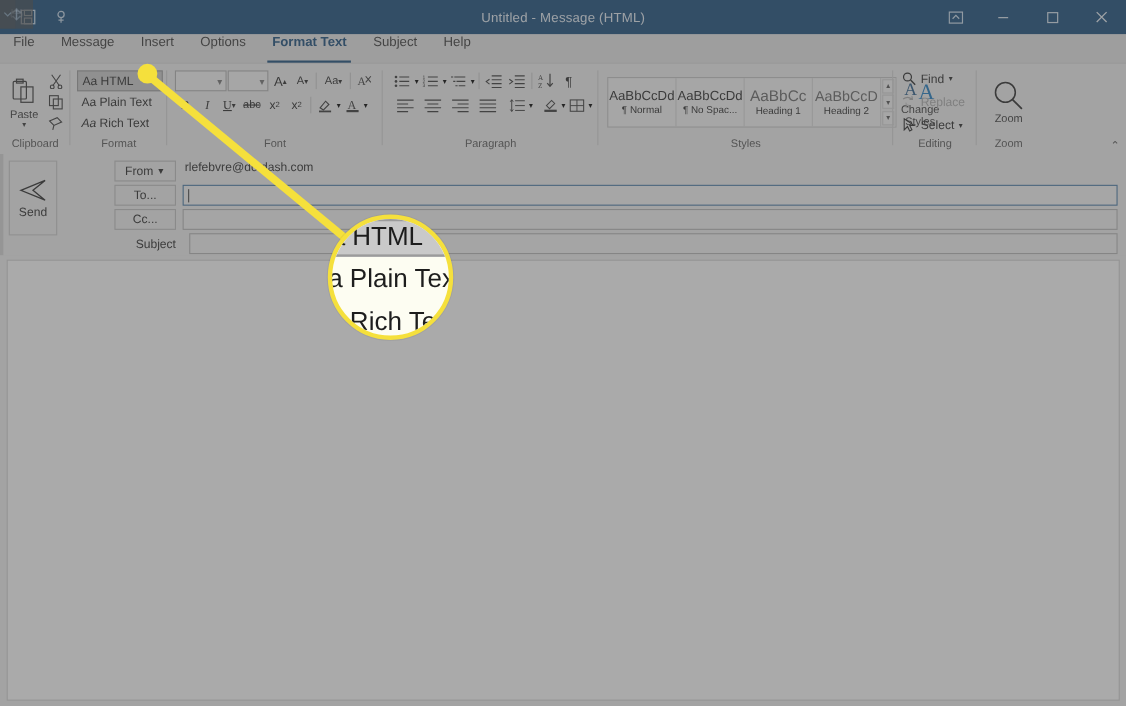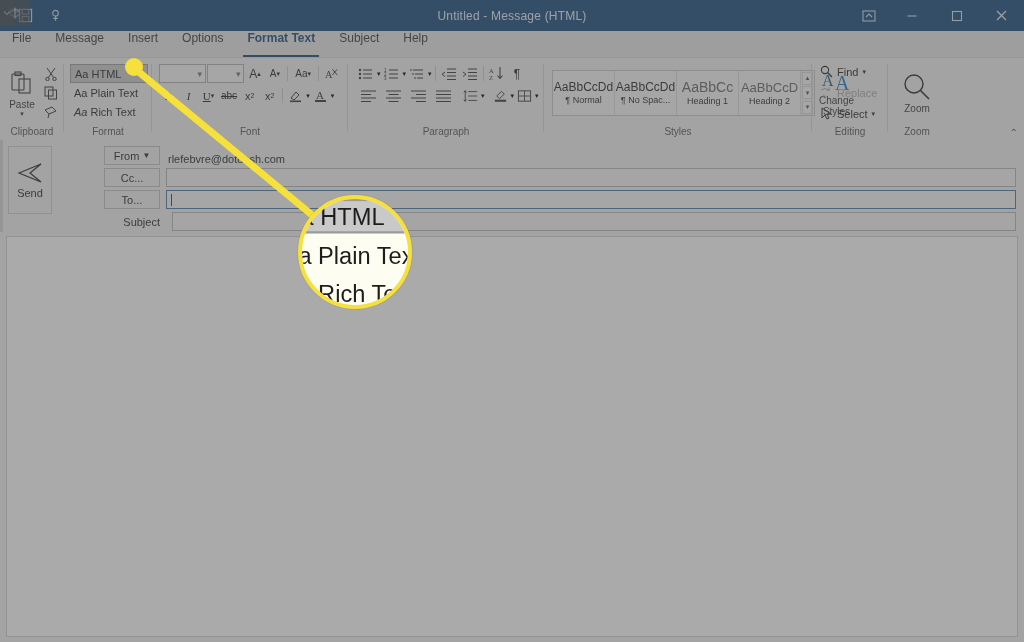--- a/index.html
+++ b/index.html
@@ -154,21 +154,21 @@
   .msghdr{ height:92px; background:#f1f1f1; display:flex; padding:6px 8px 0 8px; position:relative; }
   .msghdr:before{
     content:"";position:absolute;left:0;top:0;width:3px;height:100%;background:#d7d7d7;
   }
   .sendbox{
     width:44px;height:68px;border:1px solid #cdcdcd;background:#f1f1f1;
     display:flex;flex-direction:column;align-items:center;justify-content:center;gap:3px;
     font-size:11px;color:#2b2b2b;
   }
   .fields{ flex:1; display:flex; flex-direction:column; gap:3px; padding-left:8px; }
-  .frow{ display:flex; align-items:flex-end; height:19px;padding-left:44px; }
+  .frow{ display:flex; align-items:flex-start; height:19px;padding-left:44px; }
   .fbtn{
     width:56px;height:19px;border:1px solid #c2c2c2;background:#f1f1f1;
     display:flex;align-items:center;justify-content:center;gap:3px;
     font-size:11px;color:#2b2b2b;
   }
   .fbtn.plain{ border:none;background:transparent;justify-content:flex-end;padding-right:6px;width:62px; }
   .finput{
     flex:1;height:19px;border:1px solid #b9b9b9;background:#f6f6f6;margin-left:6px;
     display:flex;align-items:center;padding:0 4px;font-size:11px;color:#2b2b2b;
   }
@@ -642,34 +642,34 @@
     <div class="fields">
       <div class="frow">
         <div class="fbtn">
           <span>From</span>
           <span style="font-size:8px;">▼</span>
         </div>
         <span class="fromval">rlefebvre@dotdash.com</span>
       </div>
       <div class="frow">
         <div class="fbtn">
-            <span>Cc...</span>
-          </div>
-        <div class="finput">
-            <span></span>
-          </div>
-      </div>
-      <div class="frow">
-        <div class="fbtn">
             <span>To...</span>
           </div>
         <div class="finput focused">
           <span class="caret"></span>
           <span></span>
         </div>
+      </div>
+      <div class="frow">
+        <div class="fbtn">
+            <span>Cc...</span>
+          </div>
+        <div class="finput">
+            <span></span>
+          </div>
       </div>
       <div class="frow">
         <div class="fbtn plain">
             <span>Subject</span>
           </div>
         <div class="finput">
             <span></span>
           </div>
       </div>
     </div>

